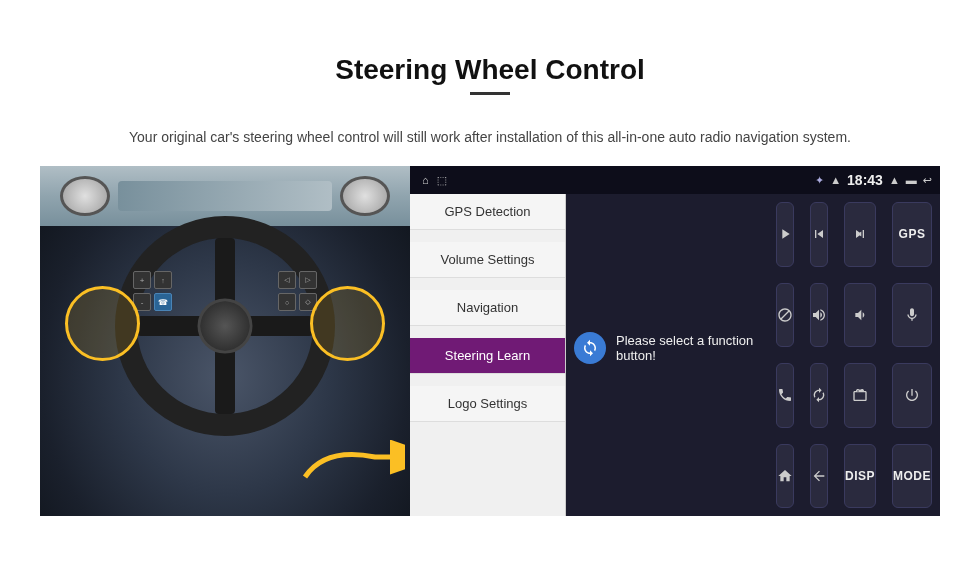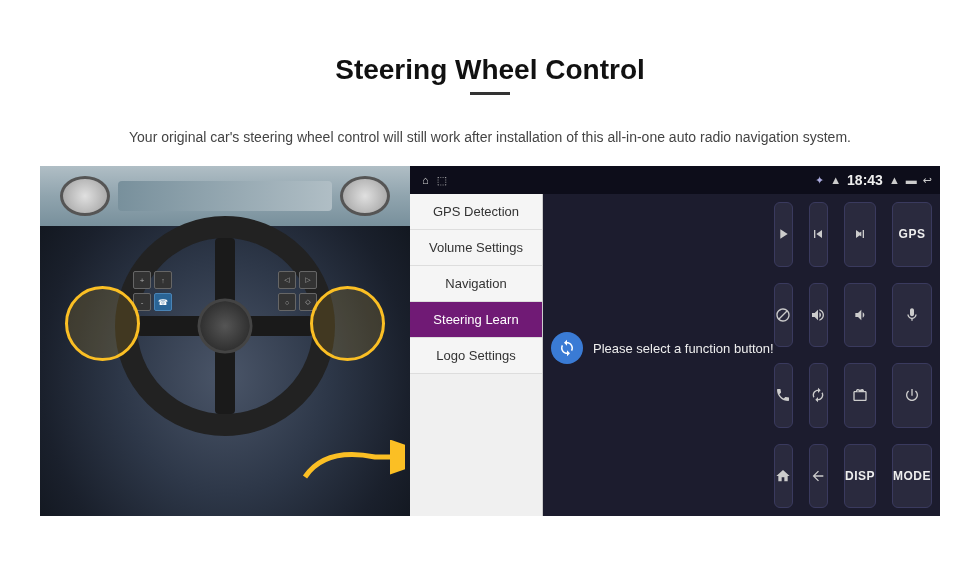--- a/index.html
+++ b/index.html
@@ -206,26 +206,27 @@
     }
 
     
     .panel-content {
       flex: 1;
       display: flex;
     }
 
     
     .menu-list {
-      width: 133px;
+      width: 156px;
       background: #f0f0f0;
       border-right: 1px solid #ccc;
       display: flex;
       flex-direction: column;
       flex-shrink: 0;
+      gap: 12px;
     }
 
     .menu-item {
       padding: 10px 12px;
       font-size: 13px;
       color: #333;
       border-bottom: 1px solid #ddd;
       cursor: pointer;
       text-align: center;
       background: #f5f5f5;

